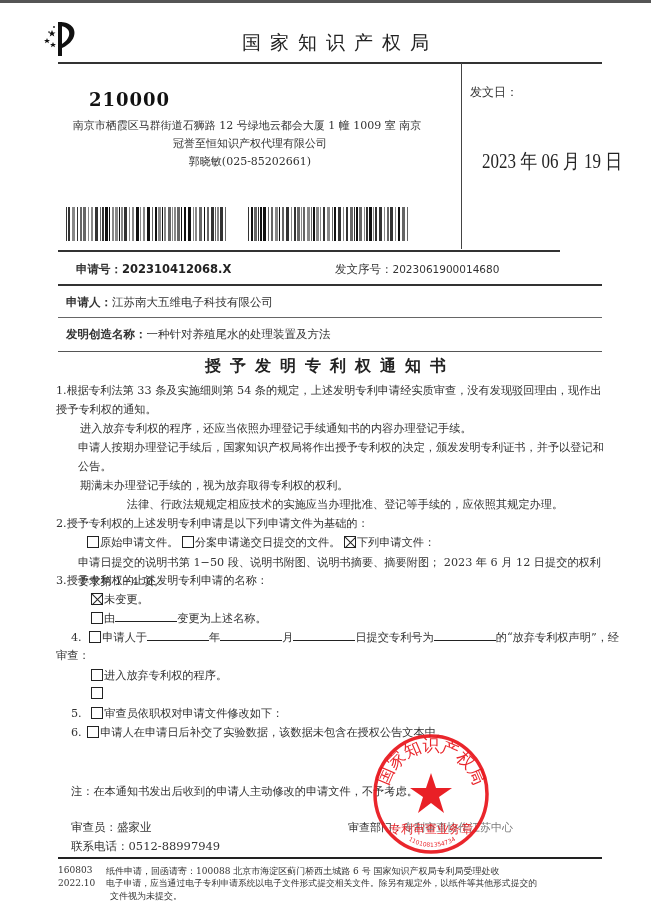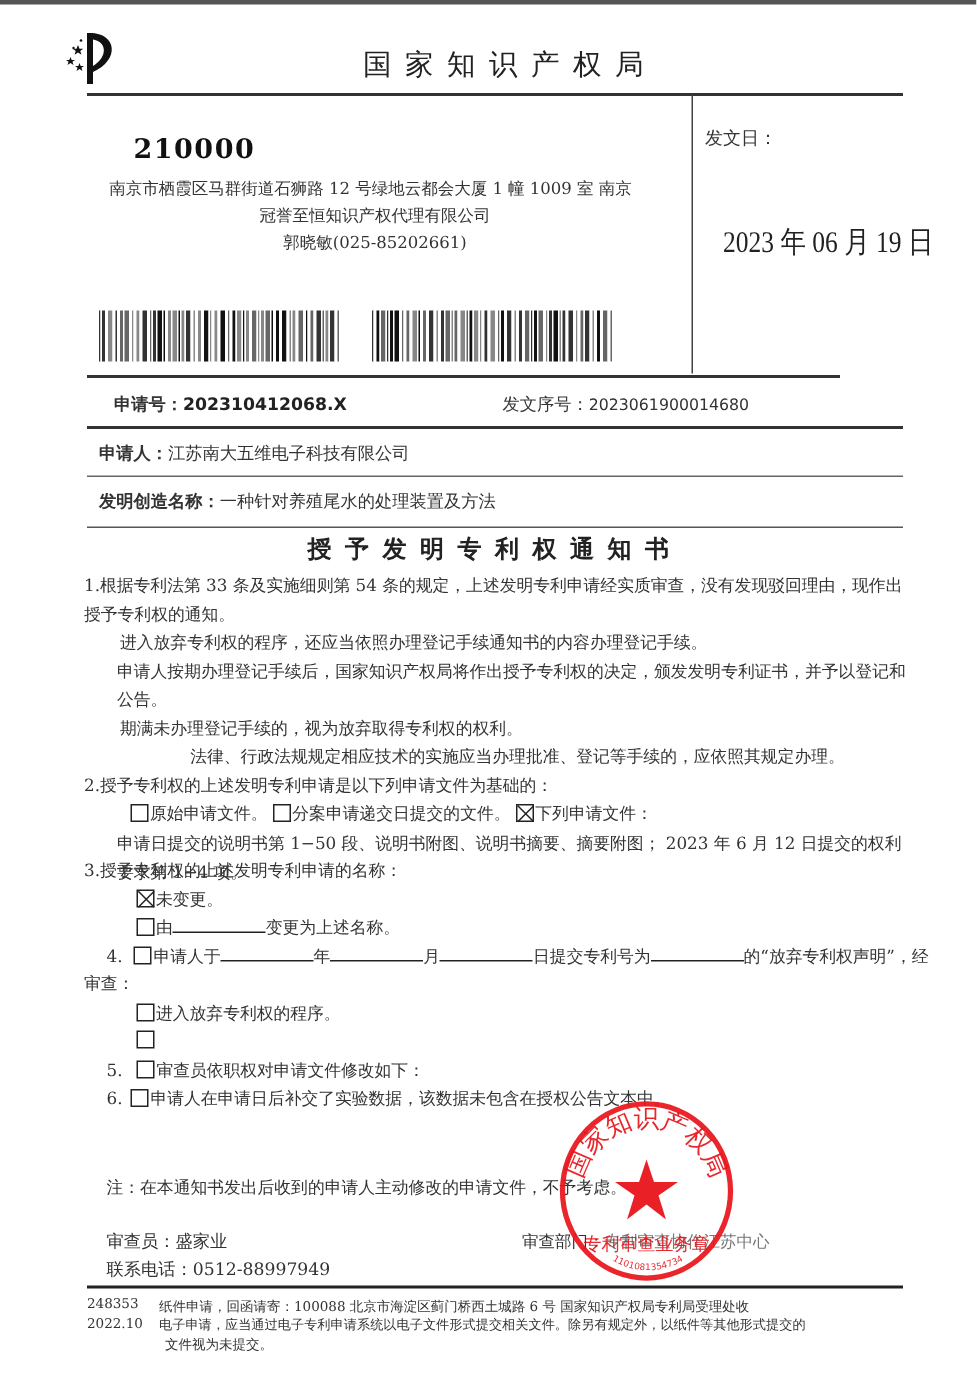--- a/index.html
+++ b/index.html
@@ -334,17 +334,17 @@
   <text font-family="DejaVu Sans, sans-serif" font-size="17" fill="#e8141a" opacity="0.92">
     <textPath href="#arcTop" startOffset="50%" text-anchor="middle" id="stampOuter">国家知识产权局</textPath>
   </text>
   <polygon points="59,40 64,55 80,55 67,64 72,80 59,70 46,80 51,64 38,55 54,55" fill="#e8141a" opacity="0.95"></polygon>
   <text x="59" y="100" text-anchor="middle" font-family="DejaVu Sans, sans-serif" font-size="12" fill="#e8141a" id="stampInner" opacity="0.92">专利审查业务章</text>
   <text font-family="DejaVu Sans, sans-serif" font-size="6" fill="#e8141a" opacity="0.9">
     <textPath href="#arcBot" startOffset="50%" text-anchor="middle" id="stampSerial">1101081354734</textPath>
   </text>
 </svg>
 
-<div class="foot" style="left:58px; top:865px;">248353</div>
+<div class="foot" style="left:58px; top:865px;">160803</div>
 <div class="foot" style="left:58px; top:878px;">2022.10</div>
 <div class="foot" style="left:106px; top:865px; white-space:nowrap;">纸件申请，回函请寄：100088  北京市海淀区蓟门桥西土城路 6 号   国家知识产权局专利局受理处收</div>
 <div class="foot" style="left:106px; top:878px; white-space:nowrap; font-size:8.8px;">电子申请，应当通过电子专利申请系统以电子文件形式提交相关文件。除另有规定外，以纸件等其他形式提交的</div>
 <div class="foot" style="left:110px; top:890px;">文件视为未提交。</div>
 
 </body></html>

